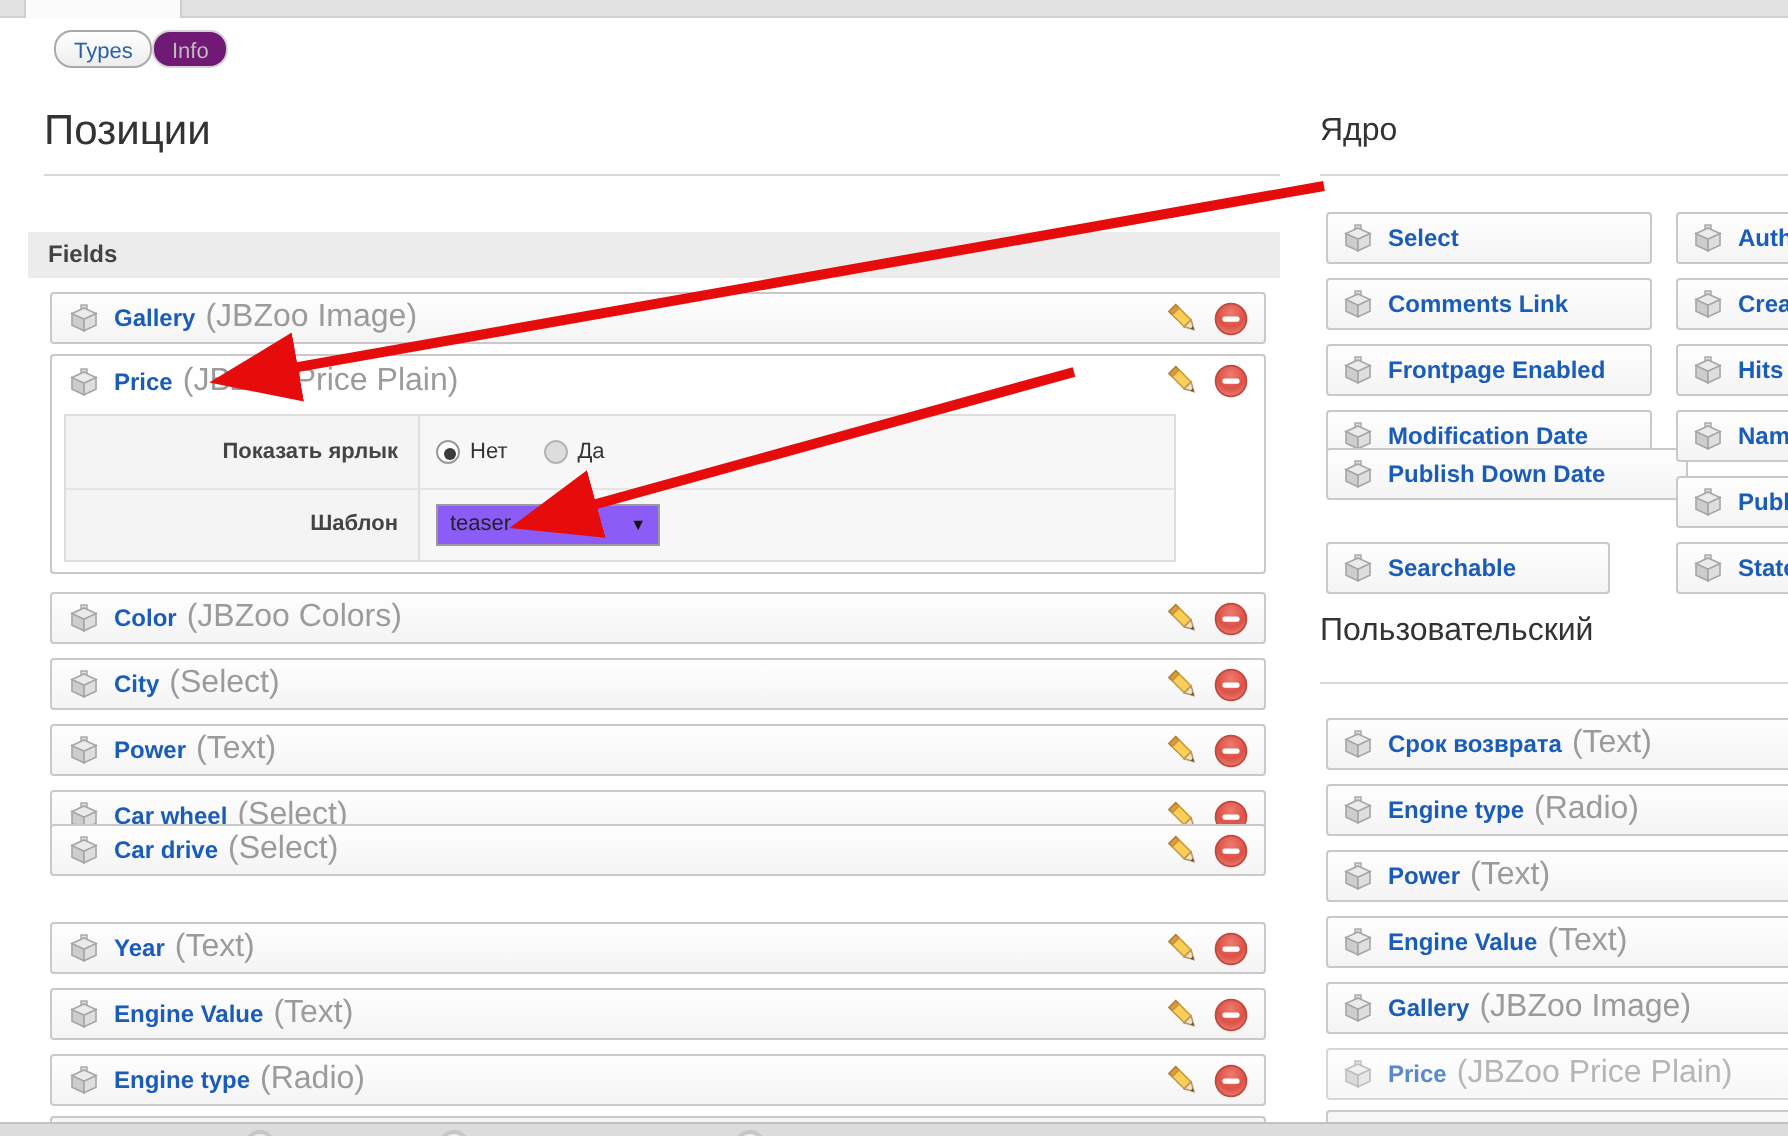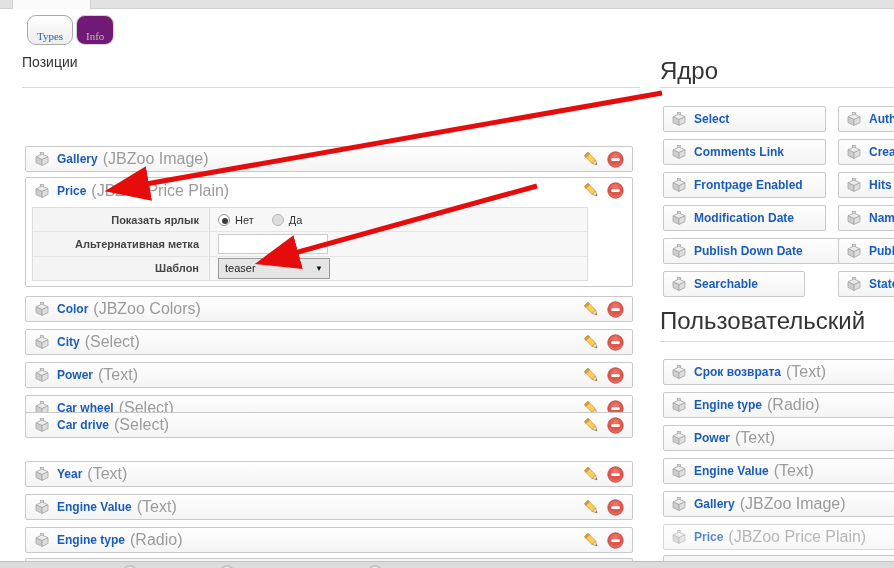--- a/index.html
+++ b/index.html
@@ -5,30 +5,30 @@
   * { margin:0; padding:0; box-sizing:border-box; }
   html,body { background:#fff; }
   body { font-family:"Liberation Sans", sans-serif; }
   .page { position:relative; width:894px; height:568px; overflow:hidden; background:#fff; }
 
   
   .topbar { position:absolute; left:0; top:0; width:894px; height:9px; background:#e2e2e2; border-bottom:1px solid #d0d0d0; }
   .topbar-notch { position:absolute; left:12px; top:0; width:79px; height:9px; background:#fbfbfb; border-left:1px solid #cfcfcf; border-right:1px solid #cfcfcf; }
 
   
-  .tab { position:absolute; height:19px; border-radius:9px; border:1px solid #a9a9a9; background:linear-gradient(#ffffff,#ededed); font-family:Liberation Serif, serif; font-size:11px; padding:14px 9px; cursor:pointer; }
+  .tab { position:absolute; height:19px; border-radius:9px; border:1px solid #a9a9a9; background:linear-gradient(#ffffff,#ededed); font-family:Liberation Sans, sans-serif; font-size:11px; padding:4px 9px; cursor:pointer; }
   .tab-types { left:27px; top:15px; color:#2a61ad; }
   .tab-info { left:76px; top:15px; color:#bcbcbc; border-color:#d4d4d4; background:#701a75; }
 
-  .page-title { position:absolute; left:22px; top:54px; font-size:14px; font-weight:400; color:#333; }
+  .page-title { position:absolute; left:22px; top:54px; font-size:21px; font-weight:400; color:#333; }
   .hr { position:absolute; height:1px; background:#d9d9d9; }
   .hr-left { left:22px; top:87px; width:618px; }
   .hr-core { left:660px; top:87px; width:234px; }
   .hr-custom { left:660px; top:341px; width:234px; }
-  .section-title { position:absolute; font-size:24px; font-weight:400; color:#333; }
+  .section-title { position:absolute; font-size:16px; font-weight:400; color:#333; }
   .core-title { left:660px; top:57px; }
   .custom-title { left:660px; top:307px; }
 
   .fields-header { position:absolute; left:14px; top:116px; width:626px; height:23px; background:#ececec; color:#444; font-size:12px; font-weight:bold; line-height:23px; padding-left:10px; }
 
   
   .frow { position:absolute; left:25px; width:608px; height:26px; border:1px solid #c9c9c9; border-radius:2px; background:linear-gradient(#fefefe,#f4f4f4); display:flex; align-items:center; cursor:move; }
   .cube { width:16px; height:14px; margin:0 7px 0 8px; flex:0 0 auto; }
   .fname { font-size:12px; font-weight:bold; color:#1a5cba; white-space:nowrap; }
   .ftype { font-size:16px; color:#9b9b9b; margin-left:5px; white-space:nowrap; }
@@ -41,21 +41,21 @@
   .ptable { position:absolute; left:6px; top:29px; width:556px; height:74px; background:#f7f7f7; border:1px solid #ddd; display:flex; flex-direction:column; }
   .prow { flex:1 1 0; display:flex; align-items:center; border-bottom:1px solid #e4e4e4; }
   .prow:last-child { border-bottom:none;align-items:center; }
   .plabel { width:177px; height:100%; display:flex; align-items:center; justify-content:flex-end; padding-right:10px; font-size:11px; font-weight:bold; color:#444; border-right:1px solid #ddd; background:#f4f4f4; }
   .pval { flex:1; display:flex; align-items:center; padding-left:8px; }
   .radio-lab { display:flex; align-items:center; margin-right:18px; font-size:11px; color:#333; cursor:pointer; }
   .rb { width:12px; height:12px; border-radius:50%; border:1px solid #9a9a9a; background:#fff; margin-right:5px; position:relative; }
   .rb.checked::after { content:""; position:absolute; left:3px; top:3px; width:6px; height:6px; border-radius:50%; background:#3c3c3c; }
   .rb.off { background:#ddd; border-color:#b5b5b5; }
   .txt-input { width:110px; height:20px; border:1px solid #ccc; background:#fff; font-size:11px; padding:0 4px; }
-  .fake-select { width:112px; height:21px; border:1px solid #9a9a9a; background:#e5e5e5; display:flex; align-items:center; justify-content:space-between; padding:0 6px; font-size:11px; color:#222; cursor:pointer; }
+  .fake-select { width:112px; height:21px; border:1px solid #9a9a9a; background:#8b5cf6; display:flex; align-items:center; justify-content:space-between; padding:0 6px; font-size:11px; color:#222; cursor:pointer; }
   .sel-arrow { font-size:8px; color:#111; }
 
   
   .cbox { position:absolute; height:26px; border:1px solid #c9c9c9; border-radius:2px; background:linear-gradient(#fefefe,#f4f4f4); display:flex; align-items:center; cursor:move; }
   .cbox .cube { margin:0 7px 0 7px; }
   .cbox.faded { opacity:.72; }
 
   
   .partial-row { position:absolute; border:1px solid #c9c9c9; border-bottom:none; border-radius:2px 2px 0 0; background:#f6f6f6; }
   .pr-left { left:25px; top:558px; width:608px; height:4px; }
@@ -106,20 +106,21 @@
   </div>
 
   <button class="tab tab-types">Types</button>
   <button class="tab tab-info">Info</button>
 
   <h1 class="page-title">Позиции</h1>
   <div class="hr hr-left"></div>
   <h2 class="section-title core-title">Ядро</h2>
   <div class="hr hr-core"></div>
 
+  <div class="fields-header">Fields</div>
 
   <div class="frow" style="top:146px">
     <svg class="cube">
         <use href="#sym-cube" xlink:href="#sym-cube"></use>
       </svg>
     <span class="fname">Gallery</span>
     <span class="ftype">(JBZoo Image)</span>
     <span class="row-icons">
       <svg class="ic">
           <use href="#sym-pencil" xlink:href="#sym-pencil"></use>
@@ -154,26 +155,20 @@
             <span class="rb checked"></span>
             <span>Нет</span>
           </span>
           <span class="radio-lab">
             <span class="rb off"></span>
             <span>Да</span>
           </span>
         </div>
       </div>
       <div class="prow">
-        <div class="plabel">Альтернативная метка</div>
-        <div class="pval">
-          <input class="txt-input" type="text" value="" style="">
-        </div>
-      </div>
-      <div class="prow">
         <div class="plabel">Шаблон</div>
         <div class="pval">
           <div class="fake-select">
             <span>teaser</span>
             <span class="sel-arrow">▼</span>
           </div>
         </div>
       </div>
     </div>
   </div>
@@ -316,21 +311,21 @@
         <use href="#sym-cube" xlink:href="#sym-cube"></use>
       </svg>
     <span class="fname">Frontpage Enabled</span>
   </div>
   <div class="cbox" style="left:663px;top:205px;width:163px">
     <svg class="cube">
         <use href="#sym-cube" xlink:href="#sym-cube"></use>
       </svg>
     <span class="fname">Modification Date</span>
   </div>
-  <div class="cbox" style="left:663px;top:238px;width:181px">
+  <div class="cbox" style="left:663px;top:224px;width:181px">
     <svg class="cube">
         <use href="#sym-cube" xlink:href="#sym-cube"></use>
       </svg>
     <span class="fname">Publish Down Date</span>
   </div>
   <div class="cbox" style="left:663px;top:271px;width:142px">
     <svg class="cube">
         <use href="#sym-cube" xlink:href="#sym-cube"></use>
       </svg>
     <span class="fname">Searchable</span>

